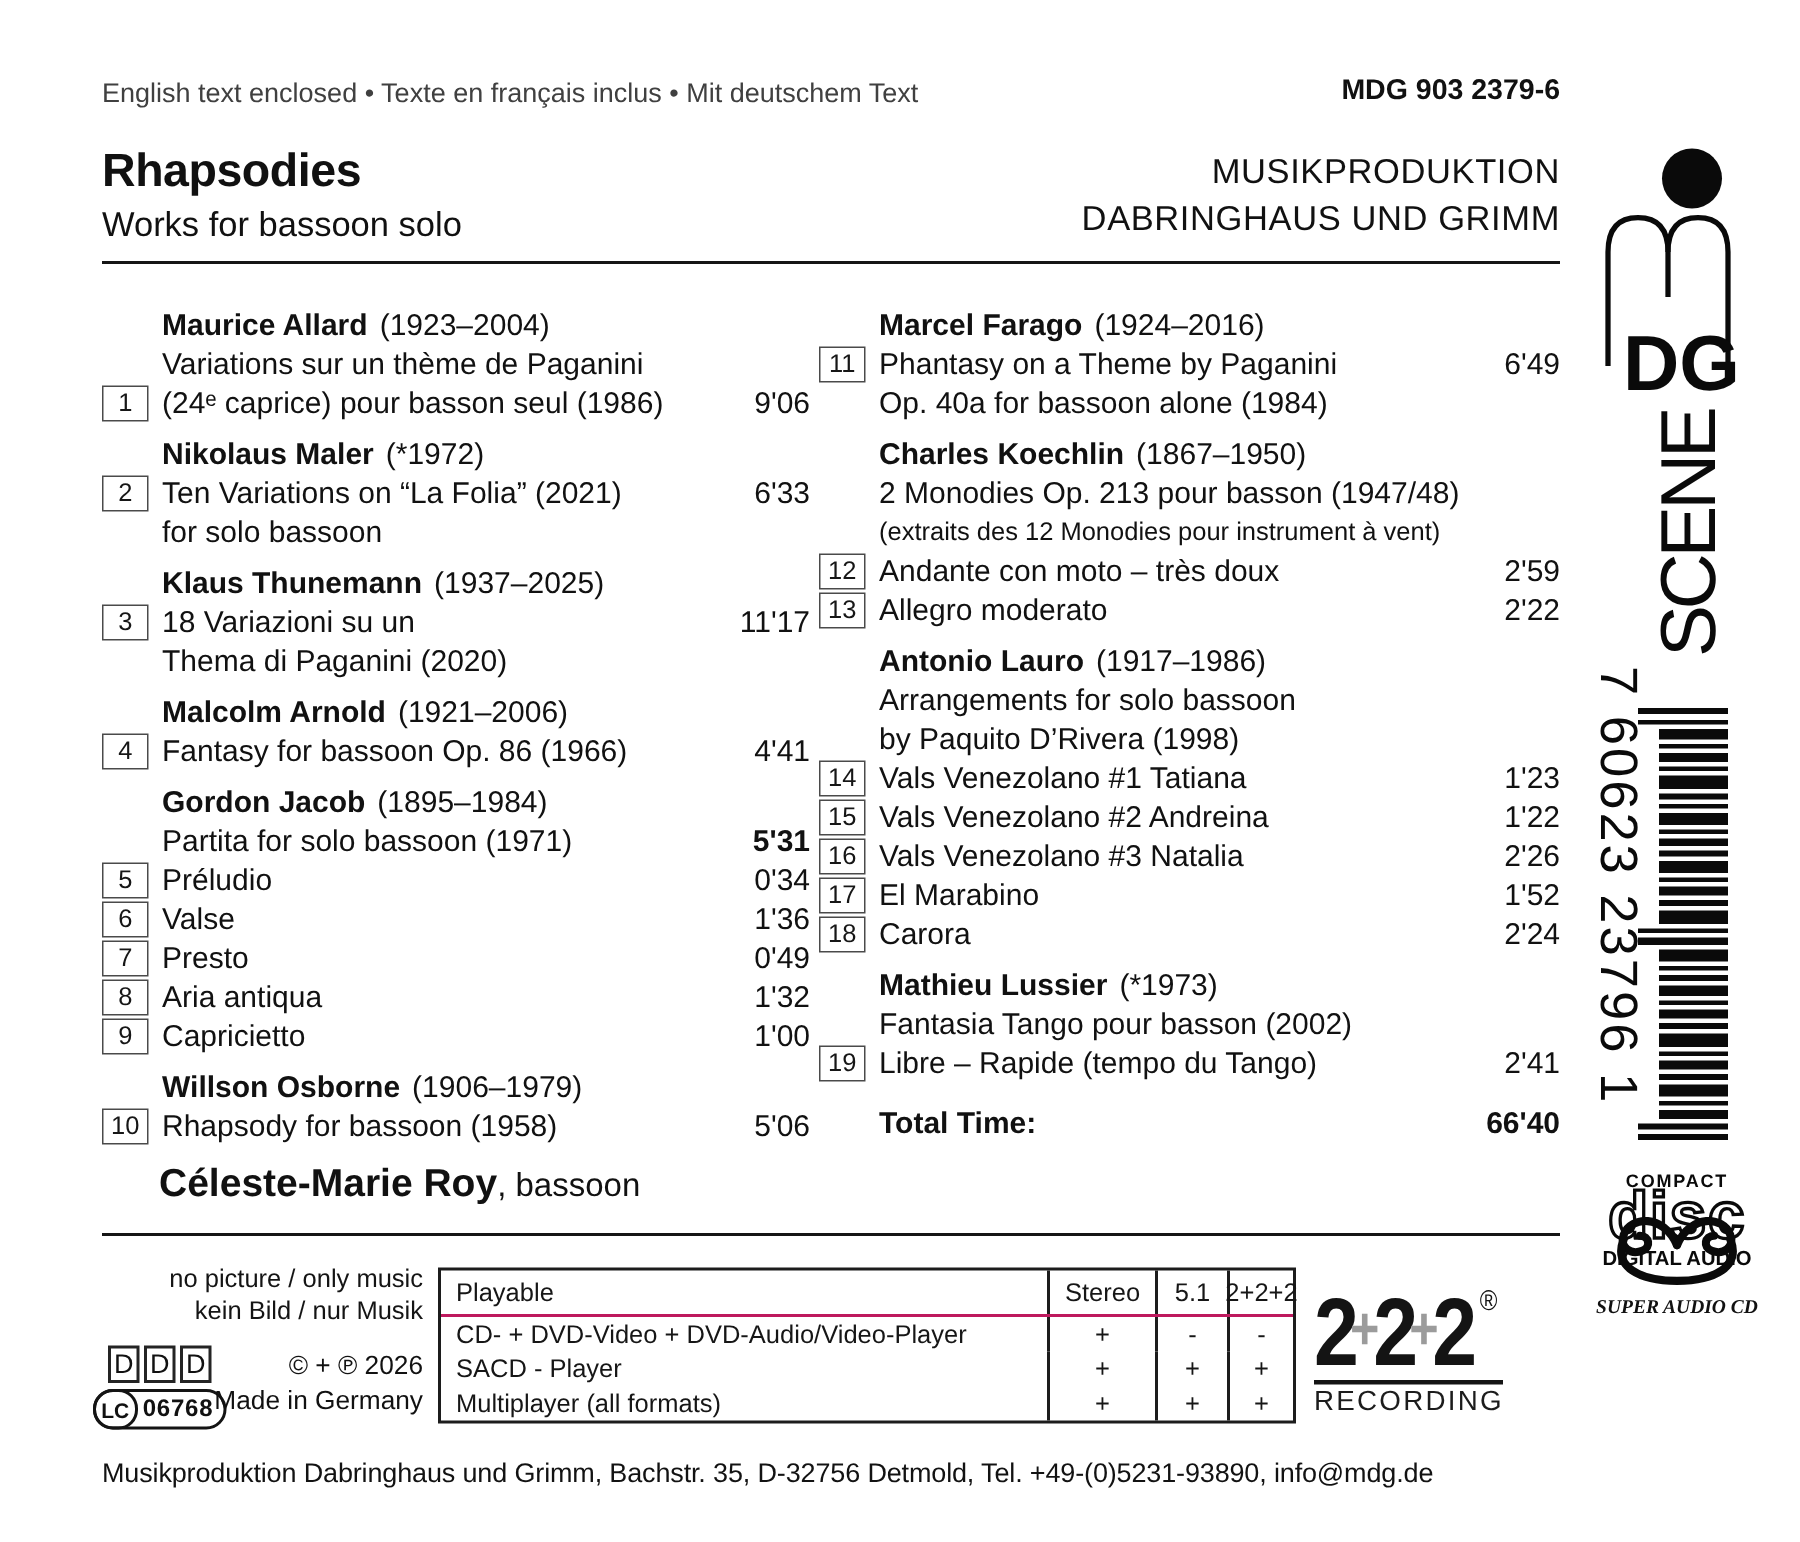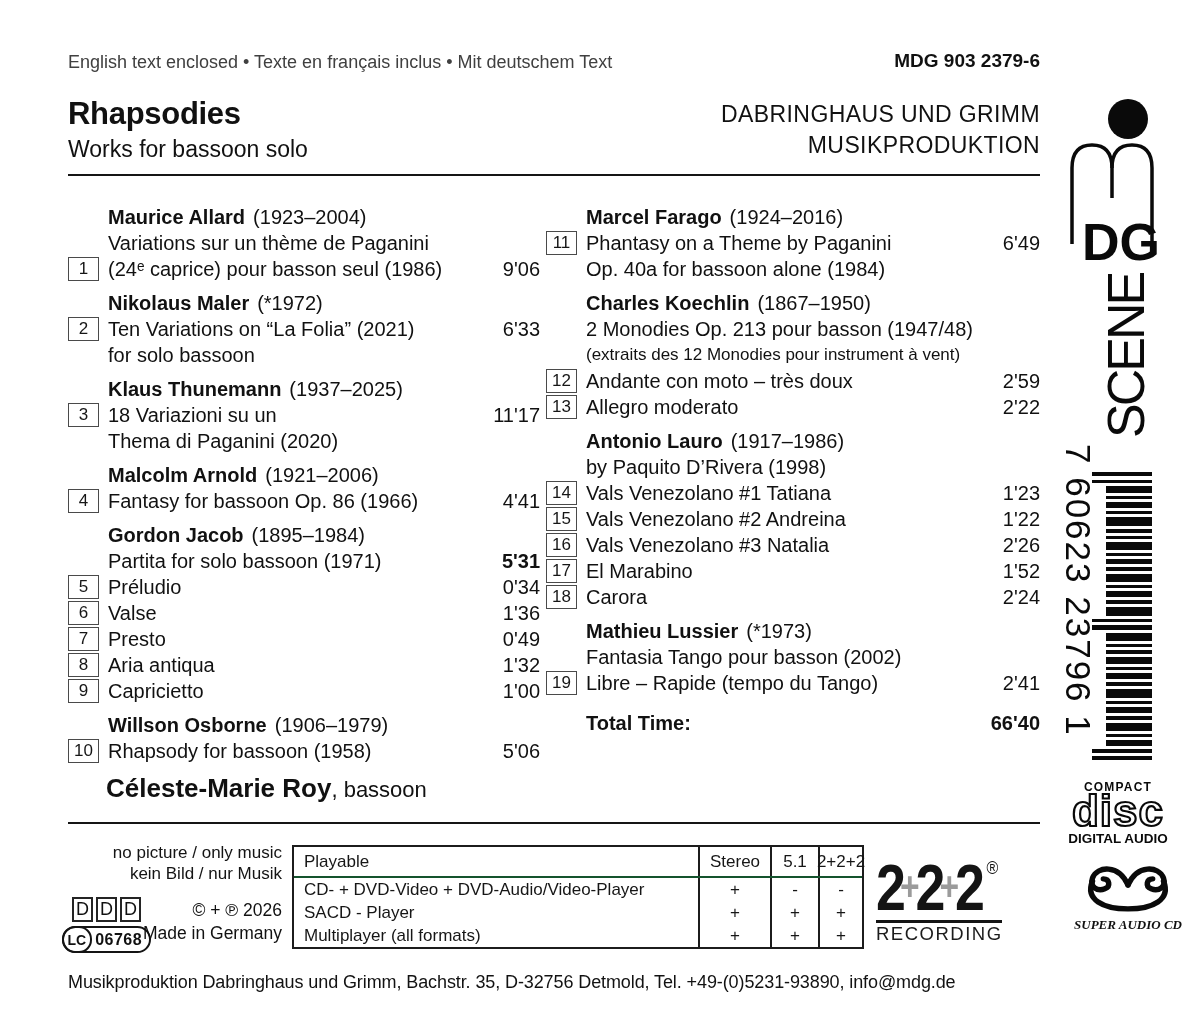--- a/index.html
+++ b/index.html
@@ -41,42 +41,42 @@
     writing-mode:vertical-rl; transform:rotate(180deg); color:#0a0a0a; }
   .barcode-digits { position:absolute; left:1058px; top:444px; writing-mode:vertical-rl;
     font-size:35px; letter-spacing:2px; color:#0a0a0a; }
   .barcode-bars { position:absolute; left:1092px; top:472px; }
 
   .cd-logo { position:absolute; left:1066px; top:780px; width:104px; text-align:center; color:#0a0a0a; }
   .cd-top { font-size:12px; font-weight:700; letter-spacing:1.2px; }
   .cd-main { font-size:44px; font-weight:700; line-height:34px; letter-spacing:1px;
     color:#fff; -webkit-text-stroke:2.2px #0a0a0a; }
   .cd-bottom { font-size:13.5px; font-weight:700; margin-top:3px; }
-  .sacd { position:absolute; left:1060px; top:858px; width:116px; text-align:center;margin-left:10px; }
+  .sacd { position:absolute; left:1060px; top:803px; width:116px; text-align:center; }
   .sacd-label { font-family:"Liberation Serif","DejaVu Serif",serif; font-style:italic; font-weight:700;
     font-size:13px; margin-top:1px; white-space:nowrap; }
 
   
   .no-picture { position:absolute; left:60px; top:842px; width:222px; text-align:right;
     font-size:17px; line-height:21px; color:#141414; }
   .copyright-block { position:absolute; left:60px; top:899px; width:222px; text-align:right;
     font-size:17.5px; line-height:23px; }
   .ddd { position:absolute; left:72px; top:897px; display:flex; gap:3px; }
   .ddd span { width:21px; height:25px; border:2px solid #242424; display:flex;
     align-items:center; justify-content:center; font-size:18px; }
   .lc-badge { position:absolute; left:62px; top:926px; height:27px; border:2.5px solid #141414;
     border-radius:14px; display:flex; align-items:center; padding-right:7px; }
   .lc-lc { border:2.5px solid #141414; border-radius:13px; height:27px; margin:-2.5px 3px -2.5px -2.5px;
     display:flex; align-items:center; padding:0 4px; font-size:14px; font-weight:700; }
   .lc-num { font-size:16px; font-weight:700; letter-spacing:0.5px; }
 
   .ptable { position:absolute; left:292px; top:845px; width:572px; height:104px;
     border:2px solid #1c1c1c; display:flex; flex-direction:column; font-size:17px; color:#161616; }
   .ptable .trow { display:flex; align-items:center; height:23px; }
-  .ptable .thead { height:33px; border-bottom:2px solid #14532d; }
+  .ptable .thead { height:33px; border-bottom:2px solid #be185d; }
   .ptable .c0 { flex:1; padding-left:10px; white-space:nowrap; overflow:hidden; }
   .ptable .c1 { width:72px; text-align:center; border-left:2px solid #1c1c1c; align-self:stretch;
     display:flex; align-items:center; justify-content:center; }
   .ptable .c2 { width:48px; text-align:center; border-left:2px solid #1c1c1c; align-self:stretch;
     display:flex; align-items:center; justify-content:center; }
   .ptable .c3 { width:44px; text-align:center; border-left:2px solid #1c1c1c; align-self:stretch;
     display:flex; align-items:center; justify-content:center; }
   .ptable .tbody-wrap { flex:1; display:flex; flex-direction:column; justify-content:space-around; }
 
   .logo222 { position:absolute; left:876px; top:860px; }
@@ -90,22 +90,22 @@
   .address { position:absolute; left:68px; top:972px; font-size:18px; color:#121212; letter-spacing:-0.1px; white-space:nowrap; }
 </style>
 </head>
 <body>
 
 <div class="meta-line">English text enclosed • Texte en français inclus • Mit deutschem Text</div>
 <div class="catalog">MDG 903 2379-6</div>
 <div class="title">Rhapsodies</div>
 <div class="subtitle">Works for bassoon solo</div>
 <div class="publisher">
+  <div>MUSIKPRODUKTION</div>
   <div>DABRINGHAUS UND GRIMM</div>
-  <div>MUSIKPRODUKTION</div>
 </div>
 <div class="rule top"></div>
 
 <div class="col col-left" id="col-left">
     <div class="row composer">
       <span class="ind"></span>
       <span class="cname">Maurice Allard</span>
       <span class="cdates">(1923–2004)</span>
     </div>
     <div class="row work">
@@ -242,20 +242,25 @@
     </div>
     <div class="row track">
       <span class="numbox">13</span>
       <span class="ttext">Allegro moderato</span>
       <span class="time">2'22</span>
     </div>
     <div class="row composer">
       <span class="ind"></span>
       <span class="cname">Antonio Lauro</span>
       <span class="cdates">(1917–1986)</span>
+    </div>
+    <div class="row work">
+      <span class="ind"></span>
+      <span class="ttext">Arrangements for solo bassoon</span>
+      <span class="time"></span>
     </div>
     <div class="row work">
       <span class="ind"></span>
       <span class="ttext">by Paquito D’Rivera (1998)</span>
       <span class="time"></span>
     </div>
     <div class="row track">
       <span class="numbox">14</span>
       <span class="ttext">Vals Venezolano #1 Tatiana</span>
       <span class="time">1'23</span>

